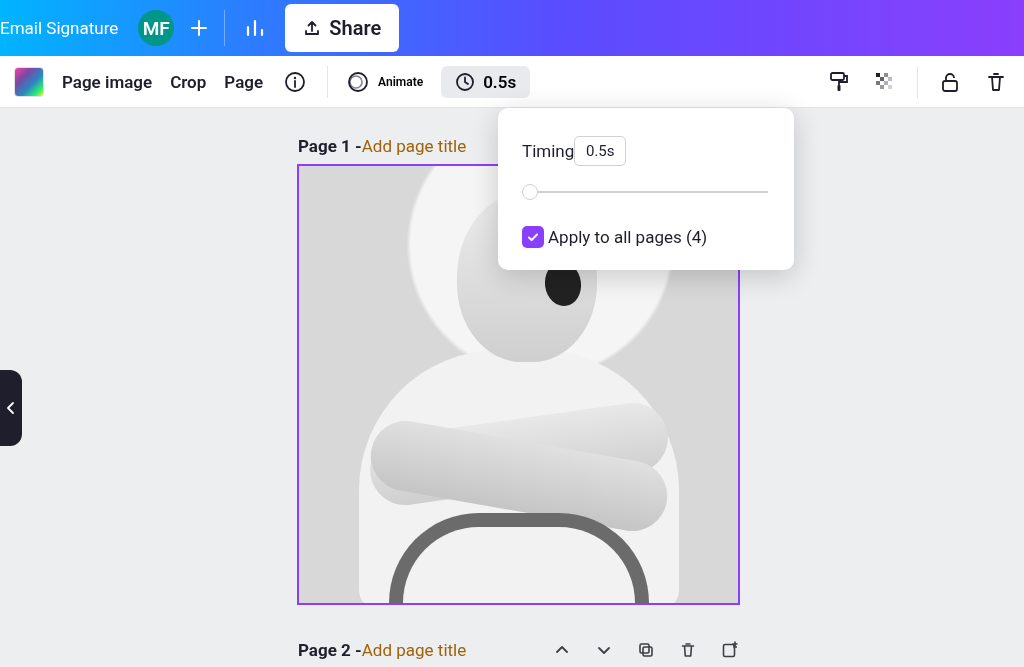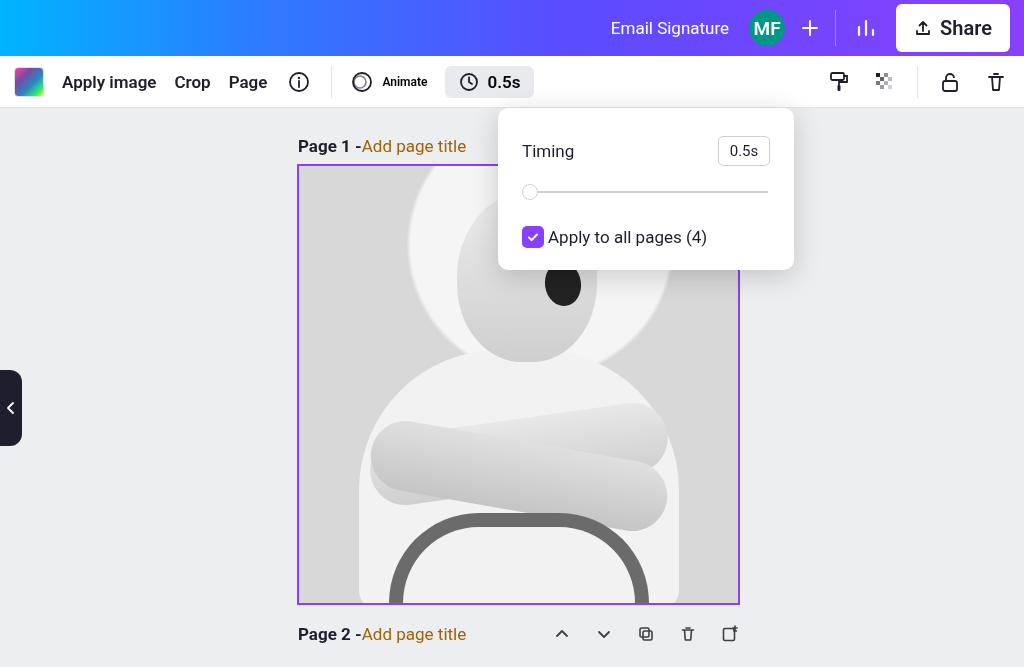--- a/index.html
+++ b/index.html
@@ -4,21 +4,20 @@
 <style>
   * { box-sizing: border-box; margin: 0; padding: 0; font-family: -apple-system, BlinkMacSystemFont, "Segoe UI", Roboto, Helvetica, Arial, sans-serif; }
   body { width: 1024px; height: 667px; background: #edeef0; overflow: hidden; position: relative; }
 
   
   .top-header {
     height: 56px;
     background: linear-gradient(90deg, #00b4ff 0%, #2d7bff 25%, #5a4cff 55%, #8a3ffc 100%);
     display: flex;
     align-items: center;
-    justify-content: flex-end;
     padding-right: 14px;
     gap: 10px;
     color: #fff;
   }
   .doc-title { font-size: 17px; margin-right: 10px; }
   .avatar {
     width: 36px; height: 36px; border-radius: 50%;
     background: #009688; color: #fff; display: flex;
     align-items: center; justify-content: center; font-weight: 600; font-size: 19px;
   }
@@ -103,32 +102,32 @@
     background:#222; border-radius:50%; transform:rotate(-8deg);
   }
   .chair {
     position:absolute; left:50%; bottom:0; transform:translateX(-50%);
     width:260px; height:90px; border:14px solid #6b6b6b; border-bottom:none;
     border-radius:130px 130px 0 0; background:transparent;
   }
 
   .page2-row {
     position:absolute; left:298px; top:516px; width:442px; height:36px;
-    display:flex; align-items:flex-start;
+    display:flex; align-items:flex-end;
   }
   .page2-actions { margin-left:auto; display:flex; align-items:center; gap:22px; color:#3c4043; }
   .mini-icon { width:20px; height:20px; display:flex; align-items:center; justify-content:center; cursor:pointer; }
 
   
   .popover {
     position:absolute; left:498px; top:108px; width:296px; background:#fff;
     border-radius:10px; box-shadow:0 6px 28px rgba(0,0,0,0.18);
     padding:28px 24px 22px;
   }
-  .pop-row1 { display:flex; align-items:center; justify-content:space-between; }
+  .pop-row1 { display:flex; align-items:center; }
   .pop-row1 .lab { font-size:17px; color:#1e1e2d; }
   .timing-input {
     width:52px; height:30px; border:1px solid #cfd1d6; border-radius:5px;
     text-align:center; font-size:15px; color:#1e1e2d;
   }
   .slider-wrap { margin-top:18px; position:relative; height:16px; }
   .slider-track { position:absolute; left:2px; right:2px; top:50%; height:2px; background:#cfd1d6; transform:translateY(-50%); }
   .slider-thumb {
     position:absolute; left:0; top:50%; transform:translate(0,-50%);
     width:16px; height:16px; border-radius:50%; background:#fff; border:1.5px solid #cfd1d6; cursor:pointer;
@@ -169,21 +168,21 @@
   <div class="share-btn">
     <svg width="18" height="18" viewBox="0 0 18 18">
         <path d="M9 12V3M9 3L5.5 6.5M9 3l3.5 3.5M3 12v3h12v-3" stroke="#1e1e2d" stroke-width="1.8" fill="none" stroke-linecap="round" stroke-linejoin="round"></path>
       </svg>
     <span>Share</span>
   </div>
 </div>
 
 <div class="toolbar">
   <div class="color-swatch"></div>
-  <div class="toolbar-text-btn">Apply image</div>
+  <div class="toolbar-text-btn">Page image</div>
   <div class="toolbar-text-btn">Crop</div>
   <div class="toolbar-text-btn">Page</div>
   <div class="toolbar-icon-btn">
     <svg width="22" height="22" viewBox="0 0 22 22">
         <circle cx="11" cy="11" r="9" stroke="#1e1e2d" stroke-width="1.8" fill="none"></circle>
         <circle cx="11" cy="7" r="1.2" fill="#1e1e2d"></circle>
         <path d="M11 10v6" stroke="#1e1e2d" stroke-width="1.8" stroke-linecap="round"></path>
       </svg>
   </div>
   <div class="tb-divider"></div>

